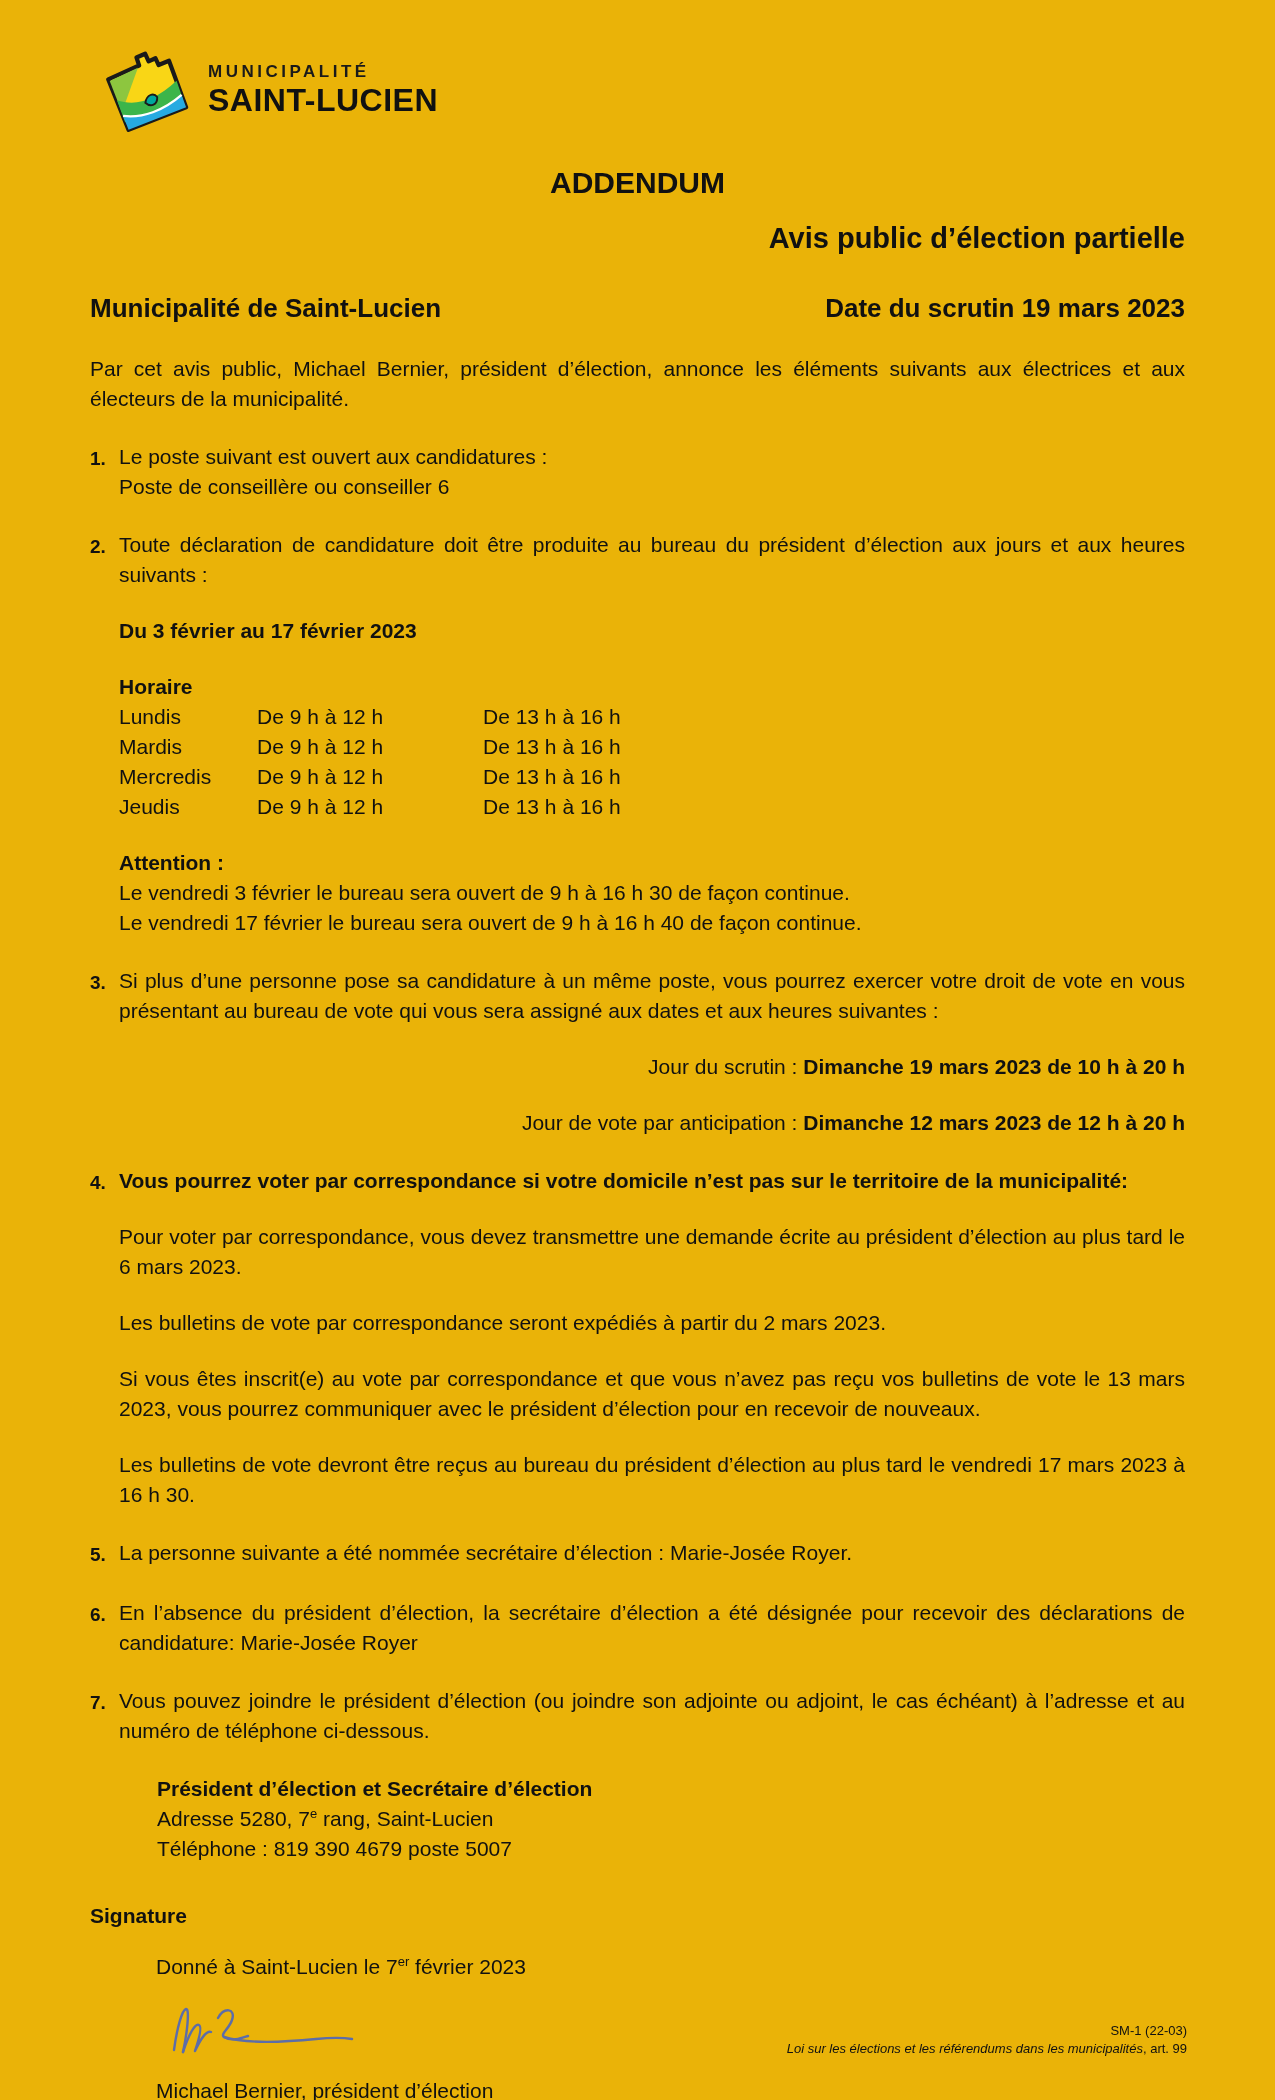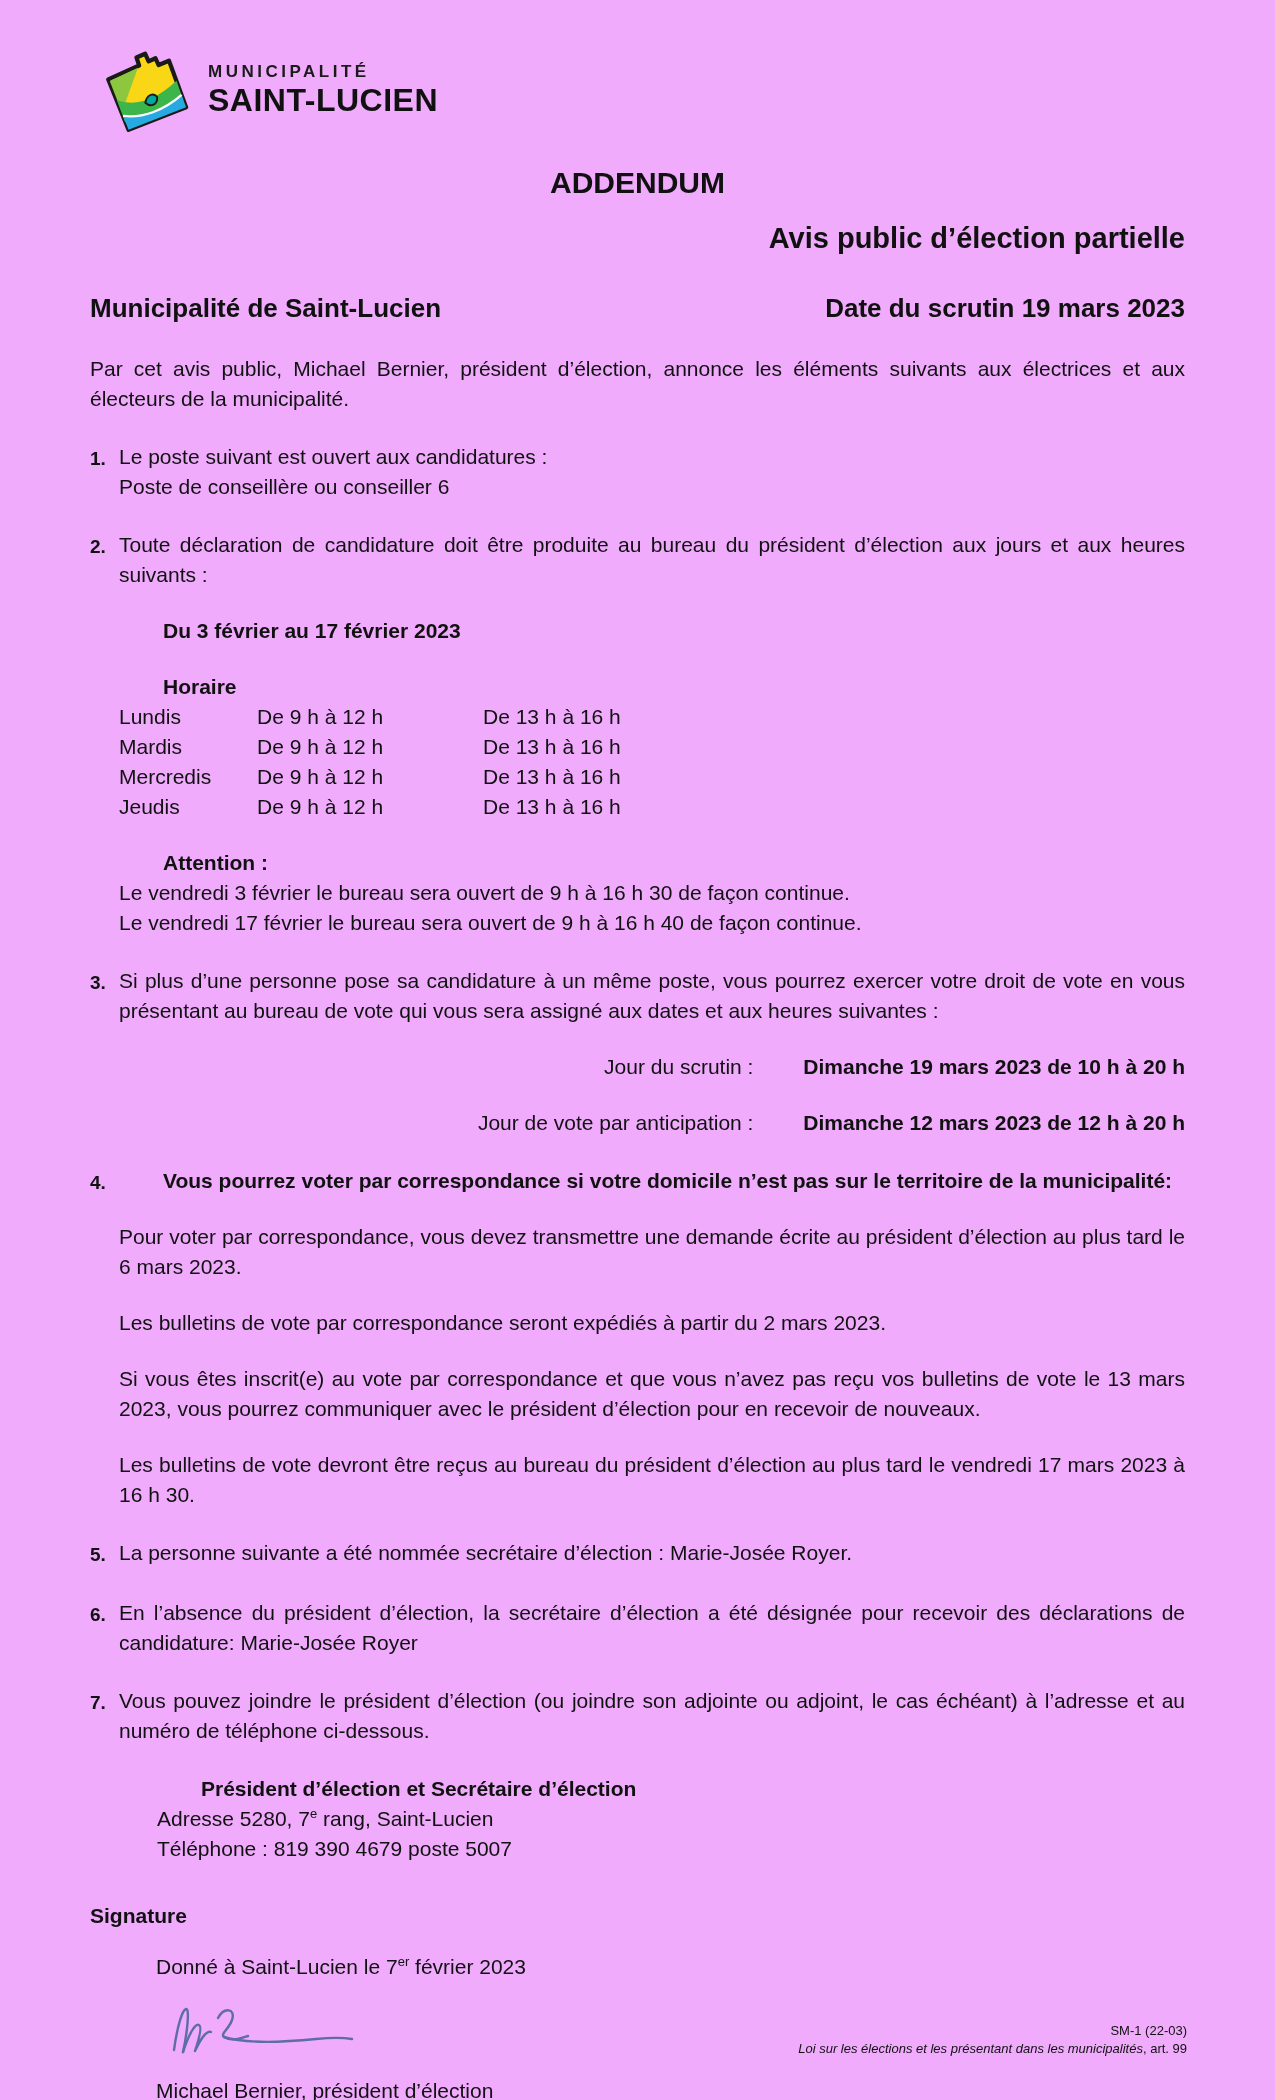--- a/index.html
+++ b/index.html
@@ -1,19 +1,19 @@
 <!DOCTYPE html>
 <html lang="fr"><head>
 <meta charset="utf-8">
 <style>
   html,body{margin:0;padding:0;background:#e8e8e8;}
   .page{
     position:relative;
     width:1275px;height:2100px;
-    margin:0 auto;background:#f0abfc;
+    margin:0 auto;background:#eab308;
     font-family:"Liberation Sans", sans-serif;
     color:#111;
     box-sizing:border-box;
     padding:46px 90px 0 90px;
     overflow:hidden;
   }
   
   .logo-row{display:flex;align-items:center;gap:14px;margin-left:8px;}
   .logo-mark{width:96px;height:86px;flex:none;}
   .logo-text{line-height:1;}
@@ -26,21 +26,21 @@
   
   .bodytxt{font-size:21px;line-height:30px;}
   p{margin:0;}
   .just{text-align:justify;}
   .mt{margin-top:26px;}
   .intro{margin-top:30px;}
   
   .li{display:flex;margin-top:28px;}
   .li .num{flex:none;width:29px;font-size:19px;font-weight:700;padding-top:2px;}
   .li .libody{flex:1;min-width:0;}
-  .bold{font-weight:700;margin-left:44px;}
+  .bold{font-weight:700;}
   .sched-row{display:flex;}
   .sched-day{width:138px;flex:none;}
   .sched-am{width:226px;flex:none;}
   .subblock{margin-top:26px;}
   .votetime{margin-top:26px;margin-left:-8px;text-align:right;}
   
   .contact{margin-top:28px;margin-left:38px;}
   .sig-heading{margin-top:40px;font-size:21px;font-weight:700;}
   .given{margin-top:24px;margin-left:66px;}
   .sig-svg{display:block;margin:16px 0 0 76px;width:230px;height:64px;}
@@ -184,16 +184,16 @@
       <path d="M17 54 C23 36 29 25 33 27 C37 29 31 47 29 53 C35 40 41 32 45 34"></path>
       <path d="M52 20 C58 9 70 10 66 22 C63 31 54 36 58 39 C66 44 76 40 82 38"></path>
       <path d="M58 39 C80 46 120 44 150 41 C170 39 180 40 186 41"></path>
     </g>
   </svg>
 
   <p class="bodytxt signer">Michael Bernier, président d’élection</p>
 
   <div class="footer">
     <div>SM-1 (22-03)</div>
-    <div><span class="law-it">Loi sur les élections et les présentant dans les municipalités</span><span>, art. 99</span></div>
+    <div><span class="law-it">Loi sur les élections et les référendums dans les municipalités</span><span>, art. 99</span></div>
   </div>
 
 </div>
 
 </body></html>

